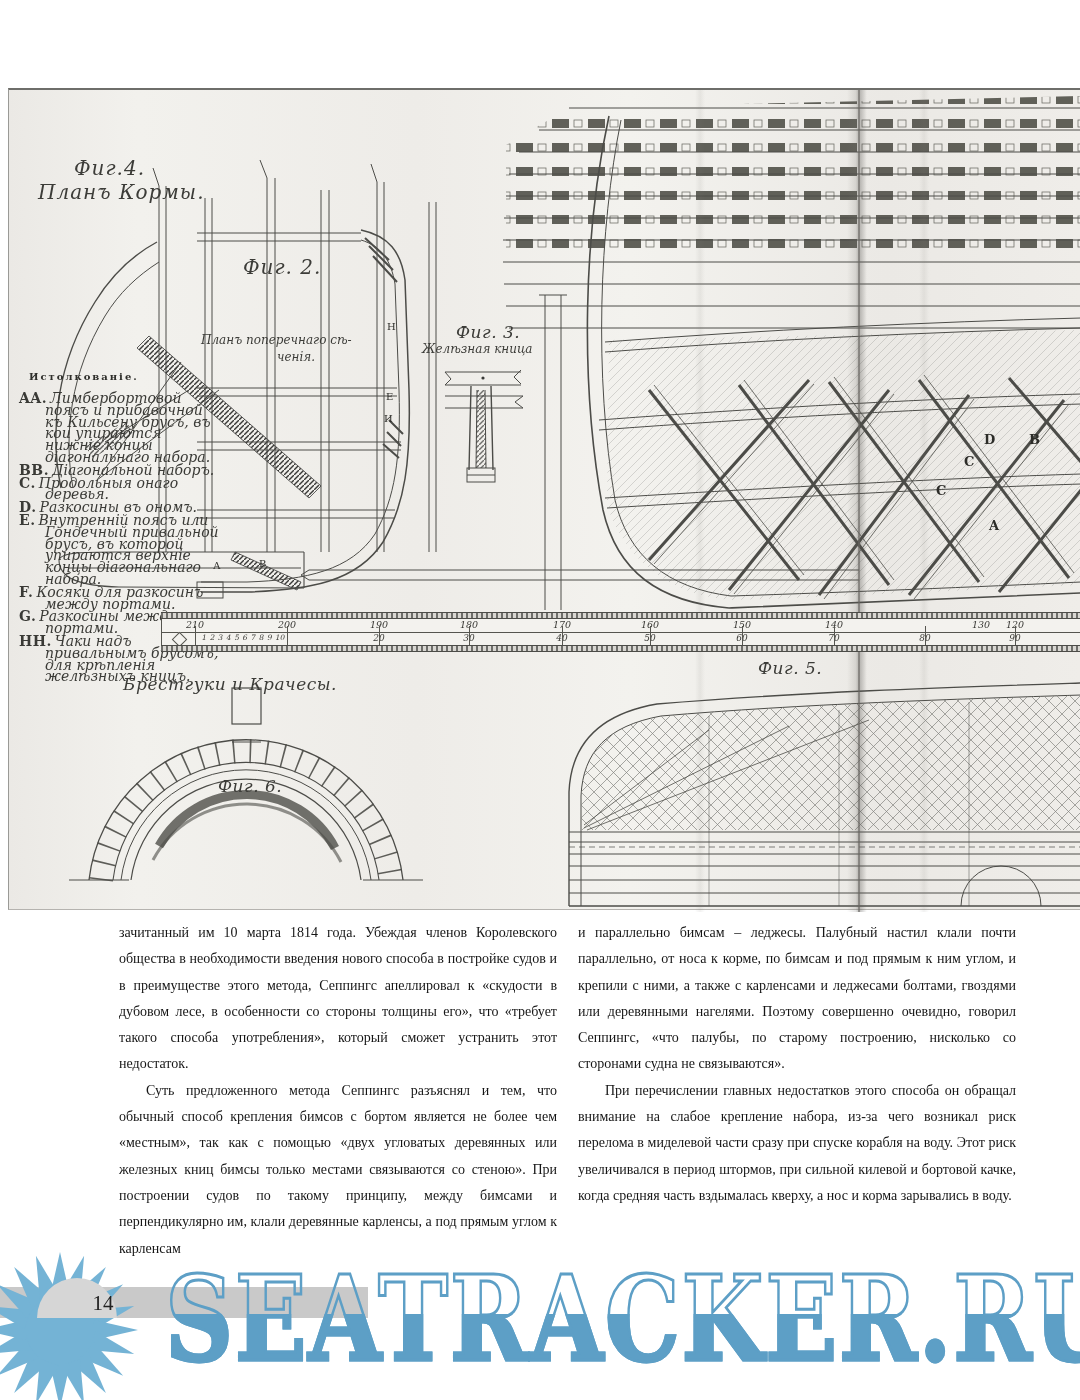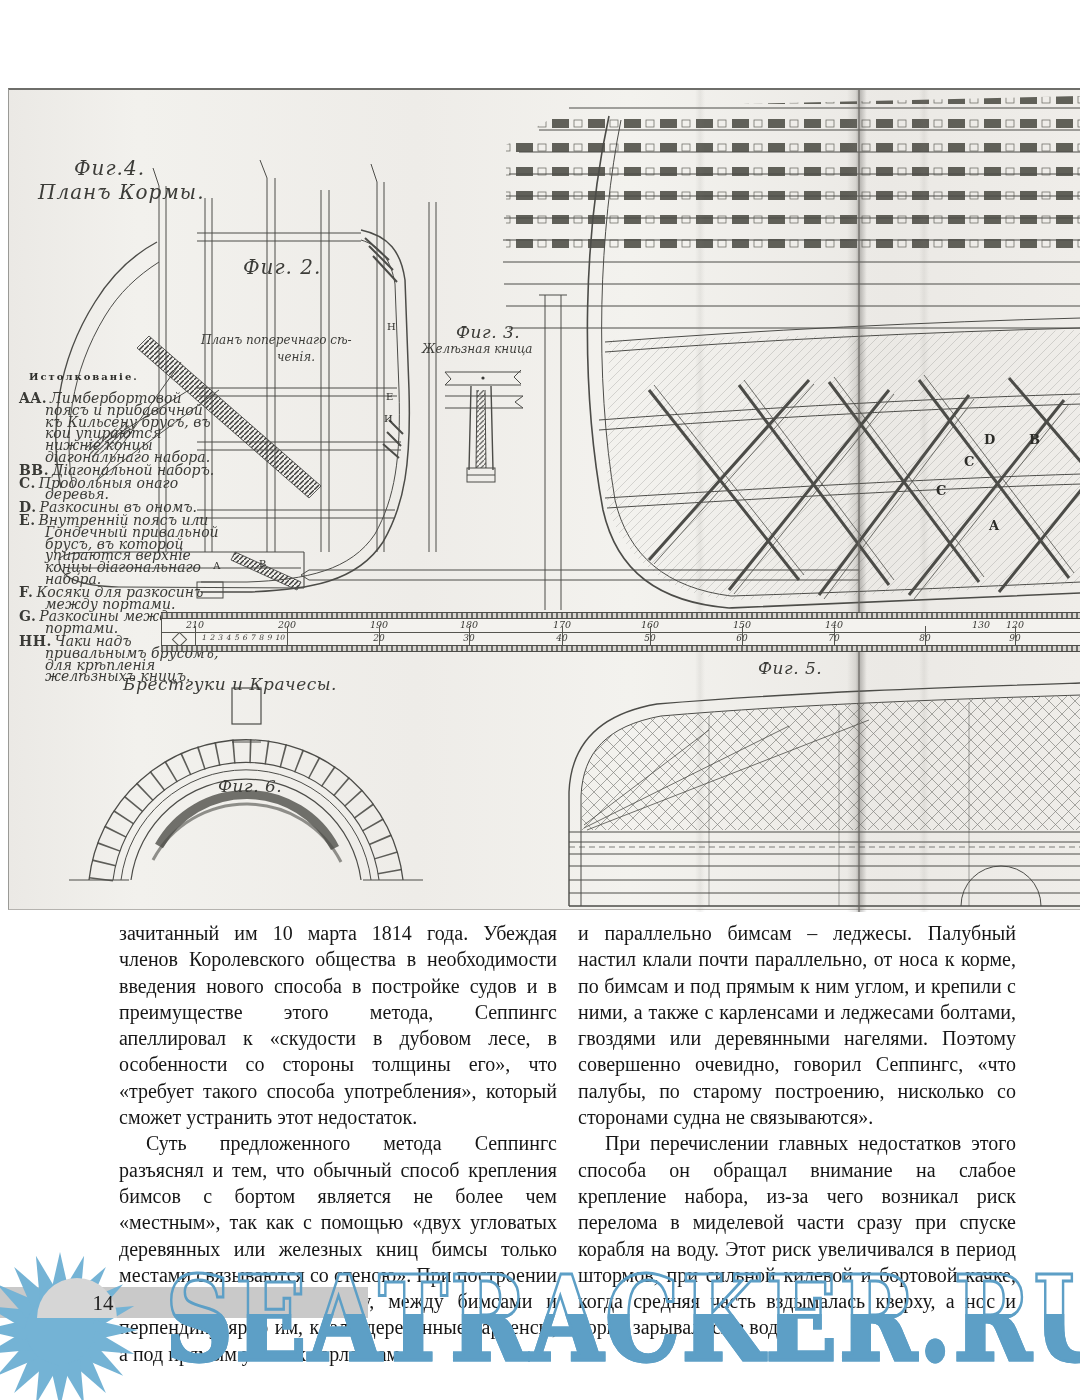--- a/index.html
+++ b/index.html
@@ -47,21 +47,21 @@
   .ruler .num.t{top:0px;}
   .ruler .num.b{top:14px;font-size:9px;}
   .ruler .tick{position:absolute;top:7px;width:1px;height:26px;background:#55554f;}
   .ruler .cluster{position:absolute;left:40px;top:14px;display:flex;gap:3.4px;
                   font-family:"DejaVu Serif",serif;font-style:italic;font-size:7.5px;color:#3a3a36;}
   .ruler .cap{position:absolute;left:12px;top:15px;width:9px;height:9px;border:1px solid #55554f;
               transform:rotate(45deg);background:#f3f2ee;}
 
   
   .article{position:absolute;left:119px;top:920px;width:897px;display:flex;gap:21px;}
-  .col{width:438px;font-size:20px;line-height:26.3px;color:#161616;text-align:justify;}
+  .col{width:438px;font-size:14px;line-height:26.3px;color:#161616;text-align:justify;}
   .col p{margin:0;}
   .col p.ind{text-indent:27px;}
 
   
   .pageband{position:absolute;left:0;top:1287px;width:368px;height:31px;background:#c9c9c9;}
   .sunlogo{position:absolute;left:-18px;top:1246px;width:190px;height:190px;}
   .pagenum{position:absolute;left:86px;top:1291px;width:34px;text-align:center;
            font-size:21px;color:#222;}
   .watermark{position:absolute;left:165px;top:1260px;white-space:nowrap;
              font-family:"DejaVu Serif",serif;font-weight:bold;font-size:118px;line-height:1;

